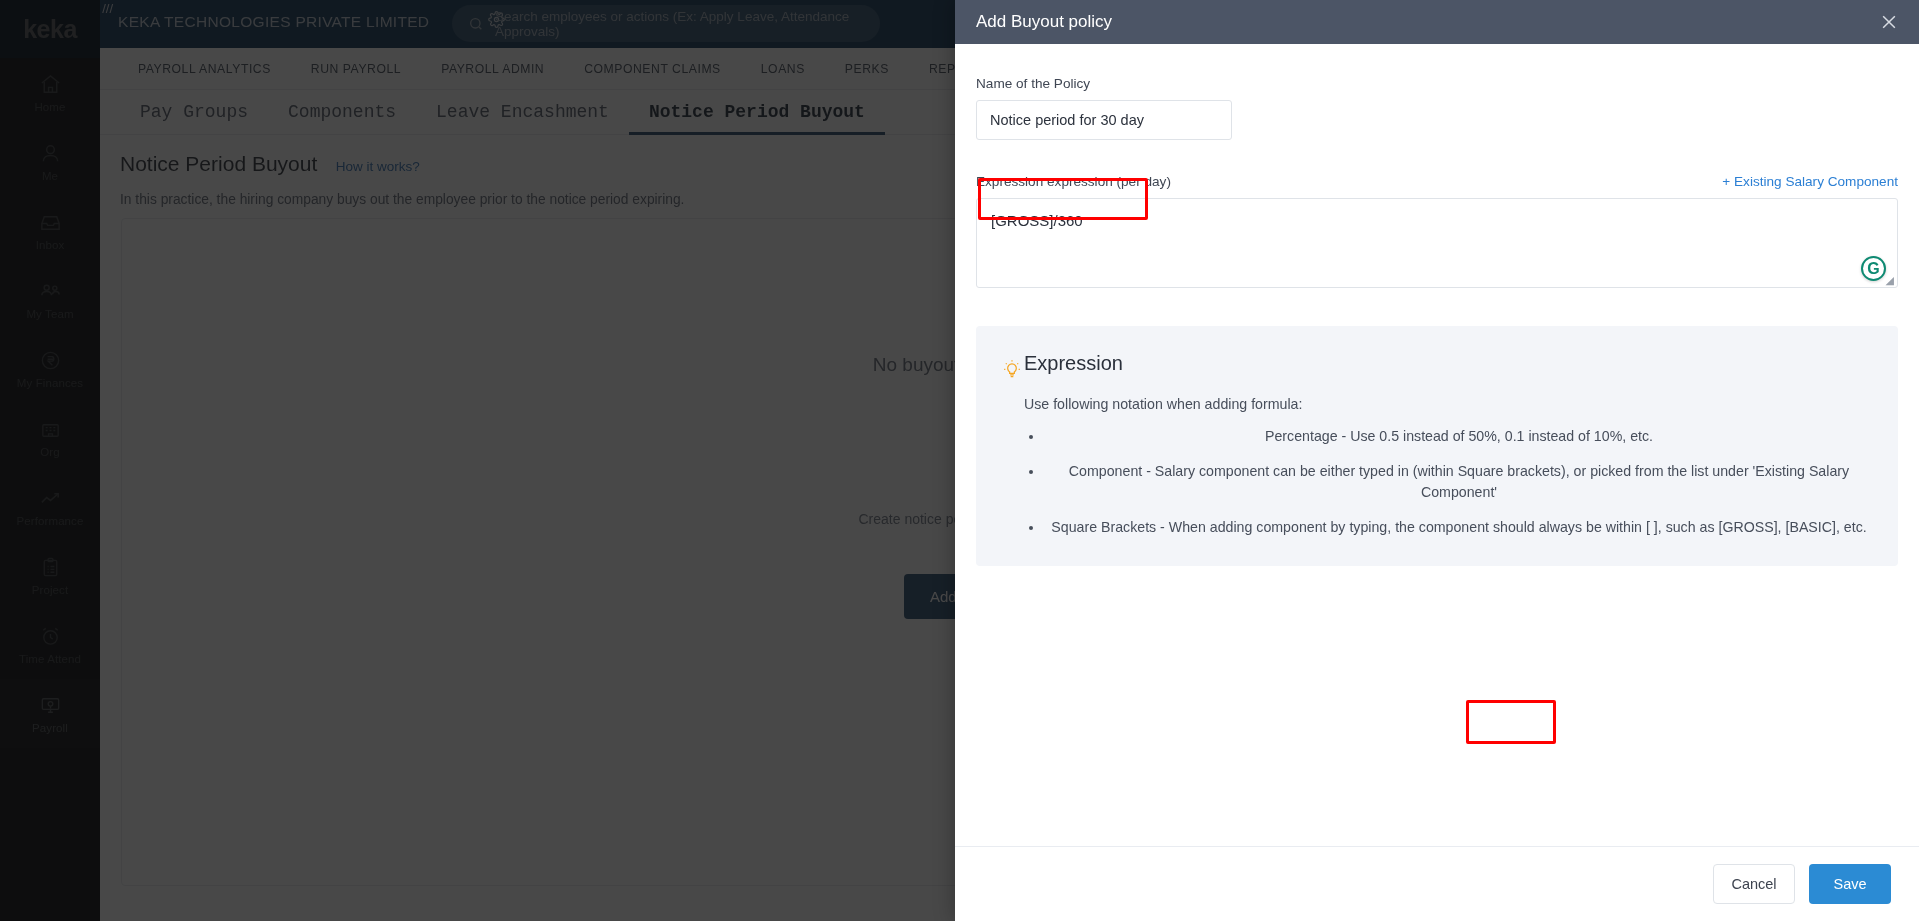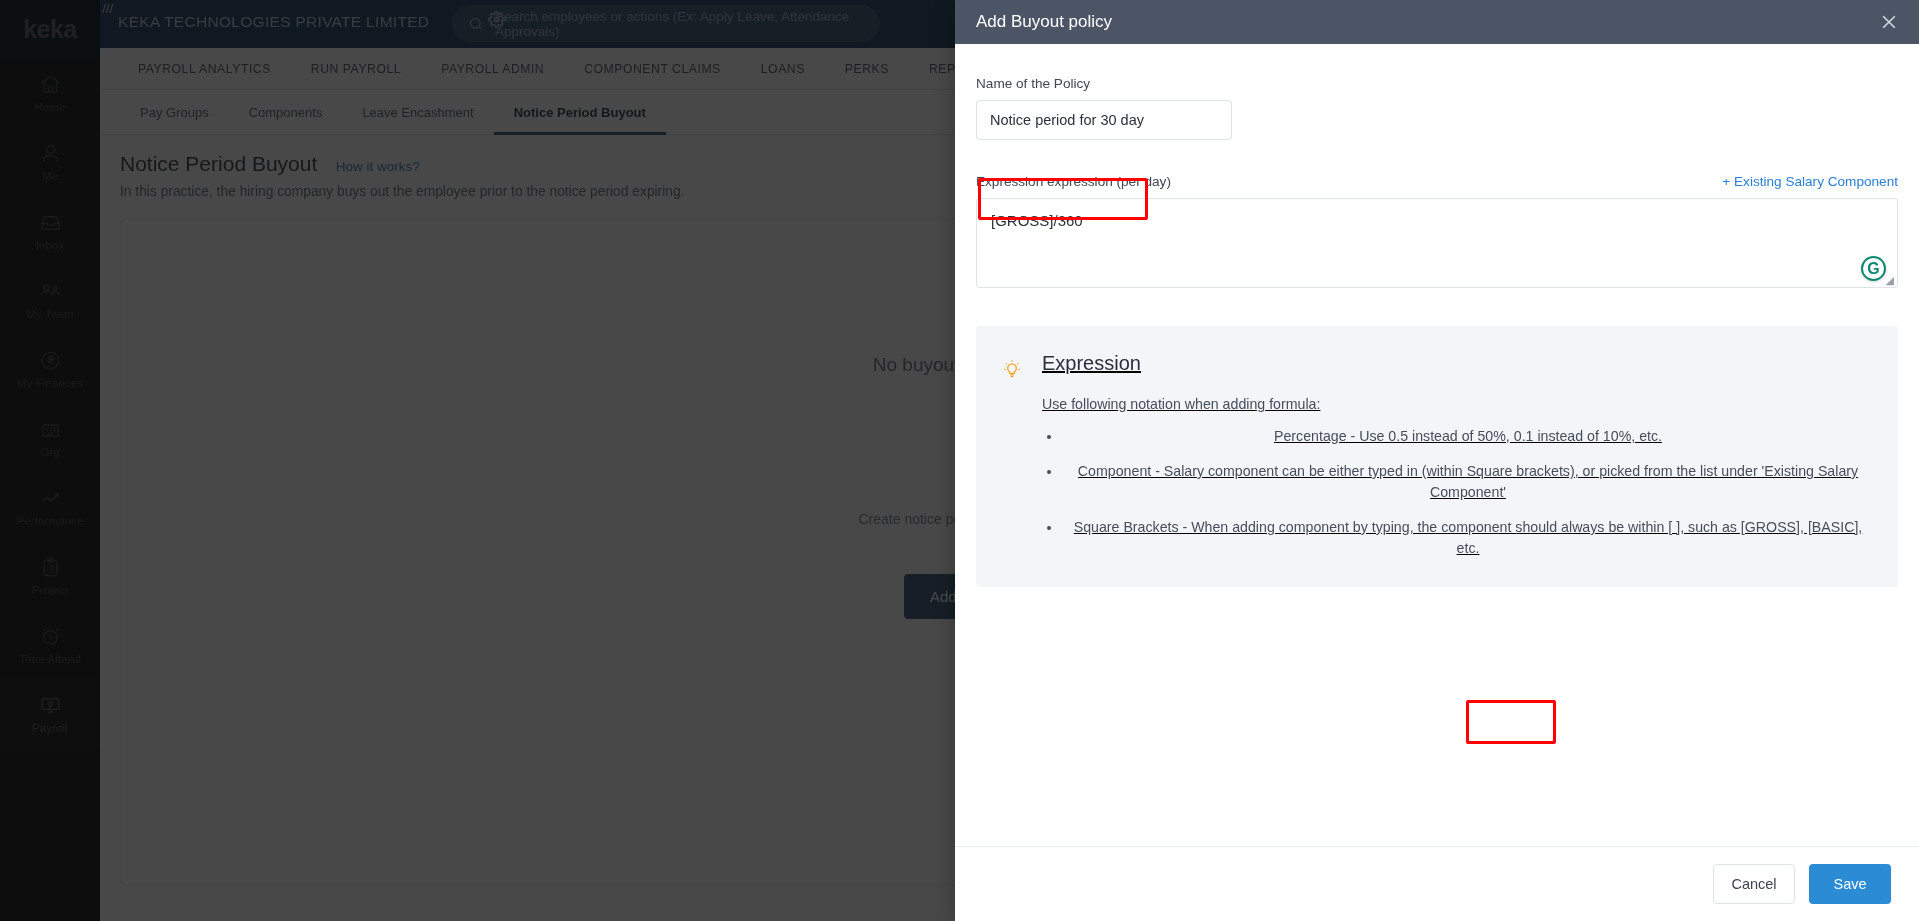--- a/index.html
+++ b/index.html
@@ -78,29 +78,29 @@
     border-left: 8px solid transparent; border-right: 8px solid transparent;
     border-bottom: 9px solid #113f6b;
   }
 
   .subtabs {
     position: absolute; left: 100px; top: 90px; right: 0; height: 45px;
     background: #fff; border-bottom: 1px solid #e6e9ed;
     display: flex; align-items: center; padding-left: 20px;
   }
   .subtab {
-    font-size: 13px; color: #4a5160; padding: 0 20px; height: 45px;
-    line-height: 45px; cursor: pointer; white-space: nowrap;
+    font-size: 18px; color: #4a5160; padding: 0 20px; height: 45px;
+    line-height: 45px; cursor: pointer; white-space: nowrap; font-family: Liberation Mono, monospace;
   }
   .subtab.active { color: #16202e; font-weight: 600; box-shadow: inset 0 -3px 0 #1f3f63; }
 
   .page-head { position: absolute; left: 120px; top: 152px; }
   .page-title { font-size: 21px; color: #1d232c; display:inline-block; }
   .howitworks { font-size: 13.5px; color: #2b6bb0; margin-left: 14px; cursor: pointer; }
-  .page-sub { position:absolute; left:120px; top: 184px; font-size: 13.8px; color: #5b6270; }
+  .page-sub { position:absolute; left:120px; top: 192px; font-size: 13.8px; color: #5b6270; }
 
   .card {
     position: absolute; left: 121px; top: 218px; right: 60px; bottom: 35px;
     background: #fff; border: 1px solid #e6e9ed; border-radius: 4px;
   }
   .empty-wrap {
     position: absolute; left: 0; right: 0; top: 135px;
     display: flex; flex-direction: column; align-items: center; gap: 0;
   }
   .empty-title { font-size: 19px; color: #5e6573; margin-bottom: 26px; }
@@ -160,21 +160,21 @@
     position: absolute; right: 12px; bottom: 11px;
     width: 25px; height: 25px; border-radius: 50%;
     background: #fff; border: 2px solid #0e8a72;
     display: flex; align-items: center; justify-content: center;
     color: #0e8a72; font-size: 16px; font-weight: 700; line-height: 1;
     box-shadow: 0 1px 3px rgba(0,0,0,.18);
   }
 
   .info-box {
     margin-top: 34px; background: #f3f5f9; border-radius: 4px;
-    padding: 26px 30px 28px 26px; display: flex; gap: 18px; text-decoration: underline;
+    padding: 26px 30px 28px 26px; display: flex; 
   }
   .bulb { flex: 0 0 22px; color: #f5a623; margin-top: 7px; }
   .bulb svg { width: 20px; height: 20px; display: block; }
   .info-h { font-size: 20px; color: #2a303b; margin-bottom: 21px; }
   .info-p { font-size: 14.2px; color: #474e5b; margin-bottom: 14px; }
   .info-ul { margin: 0 0 0 20px; padding: 0; text-align: center; }
   .info-ul li {
     font-size: 14.2px; color: #474e5b; line-height: 21px;
     margin-bottom: 14px; padding-left: 6px;
   }

